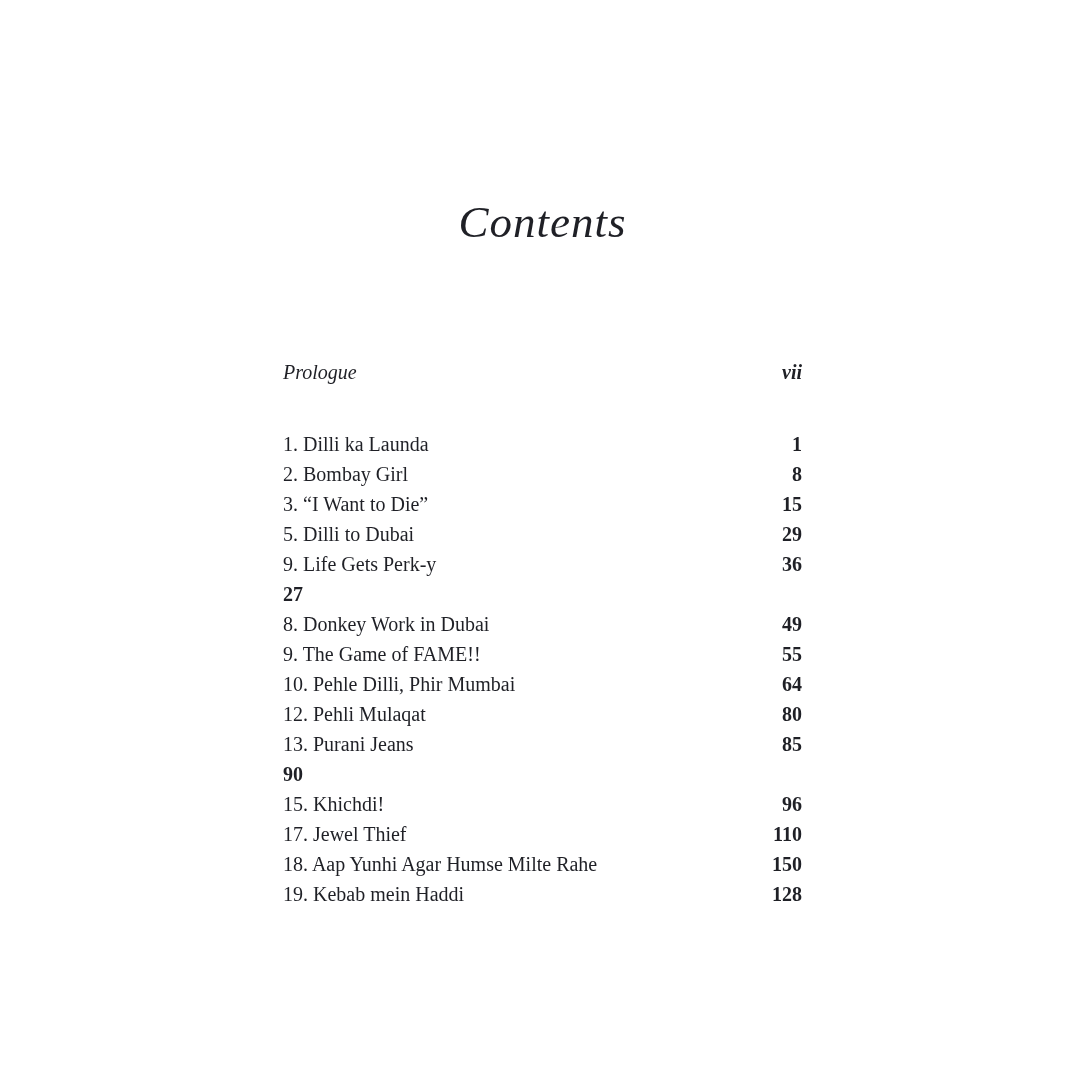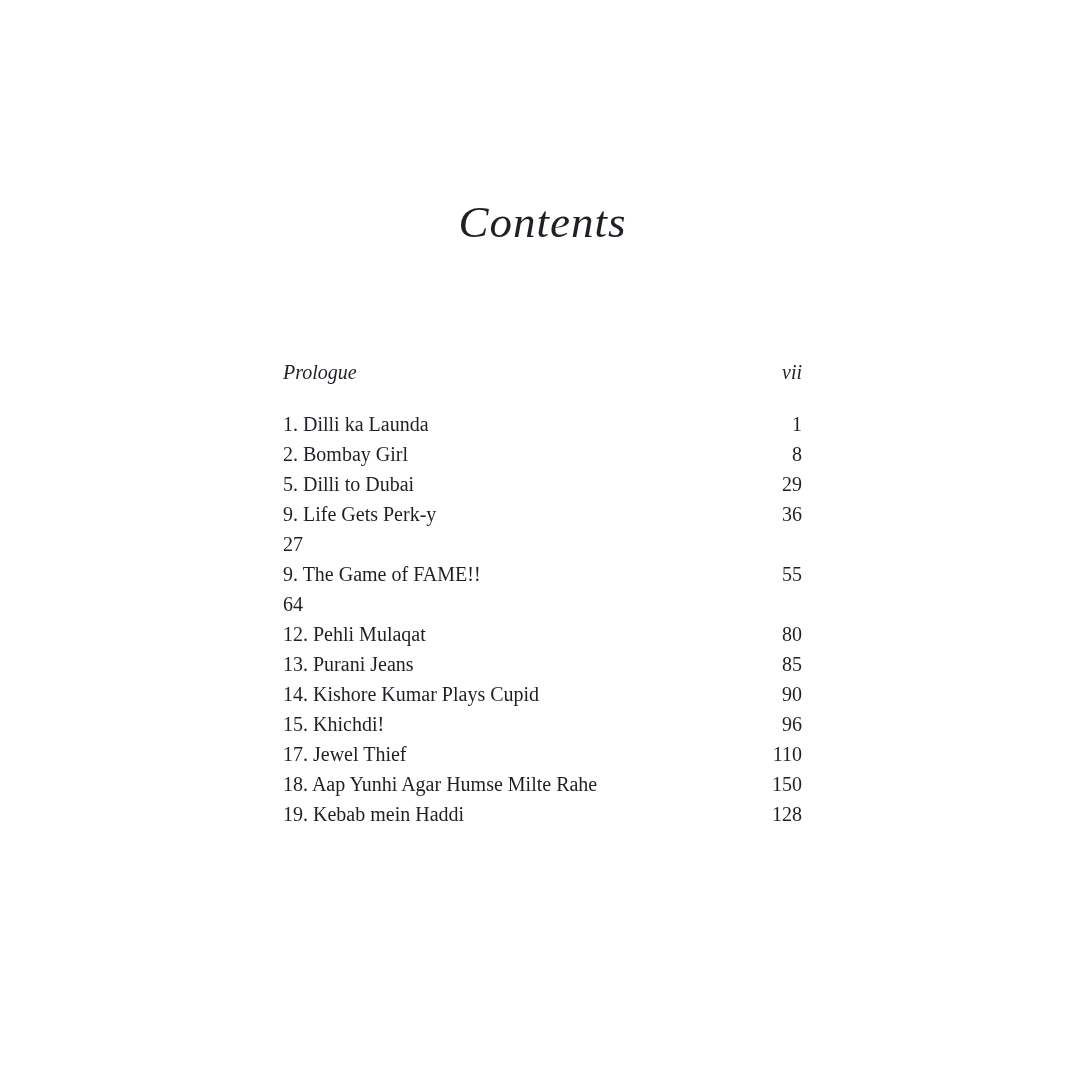--- a/index.html
+++ b/index.html
@@ -43,27 +43,28 @@
     .toc-row {
       display: flex;
       justify-content: space-between;
       align-items: baseline;
       height: 30px;
       line-height: 30px;
       white-space: nowrap;
     }
     .toc-row.prologue-row {
       font-style: italic;
-      margin-bottom: 22px;
+      margin-bottom: 42px;
     }
     .entry-label {
       text-align: left;
     }
     .entry-page {
       text-align: right;
+      font-weight: bold;
     }
   </style>
 </head>
 <body>
 
 <div class="page">
 
   <div class="contents-title">Contents</div>
 
   <div class="toc">
@@ -75,47 +76,55 @@
 
     <div class="toc-row">
       <span class="entry-label">1. Dilli ka Launda</span>
       <span class="entry-page">1</span>
     </div>
     <div class="toc-row">
       <span class="entry-label">2. Bombay Girl</span>
       <span class="entry-page">8</span>
     </div>
     <div class="toc-row">
+      <span class="entry-label">3. “I Want to Die”</span>
+      <span class="entry-page">15</span>
+    </div>
+    <div class="toc-row">
       <span class="entry-label">5. Dilli to Dubai</span>
       <span class="entry-page">29</span>
     </div>
     <div class="toc-row">
       <span class="entry-label">9. Life Gets Perk-y</span>
       <span class="entry-page">36</span>
     </div>
     <div class="toc-row">
       <span class="entry-page">27</span>
     </div>
     <div class="toc-row">
+      <span class="entry-label">8. Donkey Work in Dubai</span>
+      <span class="entry-page">49</span>
+    </div>
+    <div class="toc-row">
       <span class="entry-label">9. The Game of FAME!!</span>
       <span class="entry-page">55</span>
     </div>
     <div class="toc-row">
+      <span class="entry-label">10. Pehle Dilli, Phir Mumbai</span>
       <span class="entry-page">64</span>
     </div>
     <div class="toc-row">
       <span class="entry-label">12. Pehli Mulaqat</span>
       <span class="entry-page">80</span>
     </div>
     <div class="toc-row">
       <span class="entry-label">13. Purani Jeans</span>
       <span class="entry-page">85</span>
     </div>
     <div class="toc-row">
-      <span class="entry-label">14. Kishore Kumar Plays Cupid</span>
       <span class="entry-page">90</span>
     </div>
     <div class="toc-row">
       <span class="entry-label">15. Khichdi!</span>
       <span class="entry-page">96</span>
     </div>
     <div class="toc-row">
       <span class="entry-label">17. Jewel Thief</span>
       <span class="entry-page">110</span>
     </div>

